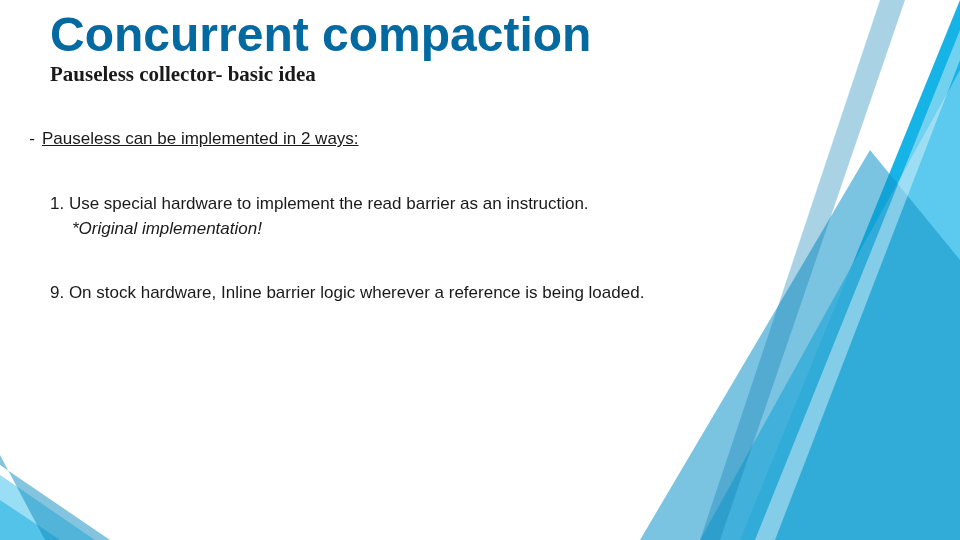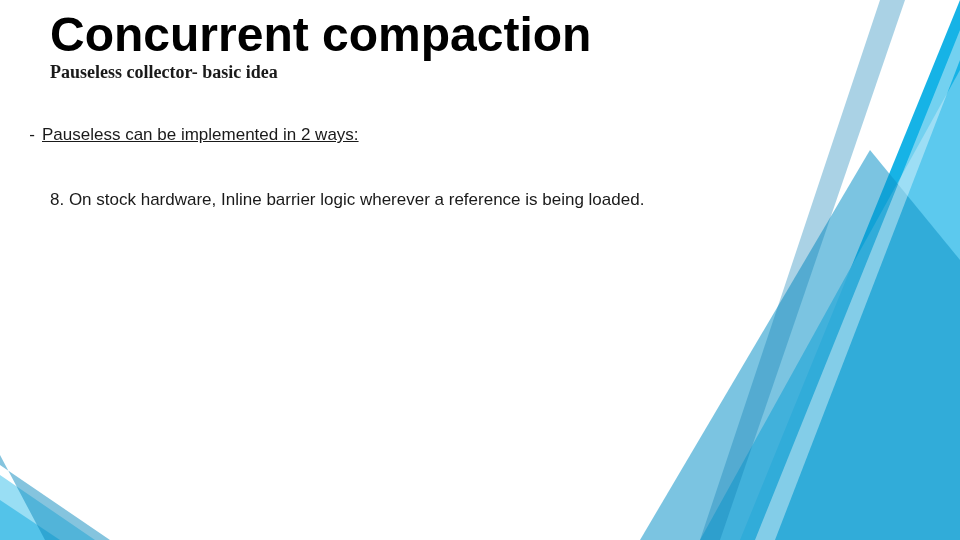--- a/index.html
+++ b/index.html
@@ -27,24 +27,24 @@
     width: 960px;
     height: 540px;
     pointer-events: none;
   }
   .title {
     font-size: 48px;
     font-weight: 600;
     line-height: 1.05;
     margin: 0;
     letter-spacing: 0px;
-    color: #000000;
+    color: #0369a1;
   }
   .subtitle {
-    font-size: 18px;
+    font-size: 21px;
     font-weight: 600;
     margin: 2px 0 0 0;
     color: #1a1a1a;
     font-family: Georgia, "Times New Roman", serif;
   }
   .content {
     margin-top: 40px;
     font-size: 17px;
     line-height: 1.45;
     max-width: 700px;
@@ -97,20 +97,24 @@
   <h1 class="title">Concurrent compaction</h1>
   <h2 class="subtitle">Pauseless collector- basic idea</h2>
 
   <div class="content">
 
     <div class="bullet-row">
       <span class="bullet-dash">-</span>
       <span class="bullet-text">Pauseless can be implemented in 2 ways:</span>
     </div>
 
+    <div class="item">
+      <div>1. Use special hardware to implement the read barrier as an instruction.</div>
+      <div class="note">*Original implementation!</div>
+    </div>
 
     <div class="item">
-      <div>8. On stock hardware, Inline barrier logic wherever a reference is being loaded.</div>
+      <div>9. On stock hardware, Inline barrier logic wherever a reference is being loaded.</div>
     </div>
 
   </div>
 
 </div>
 
 </body></html>

